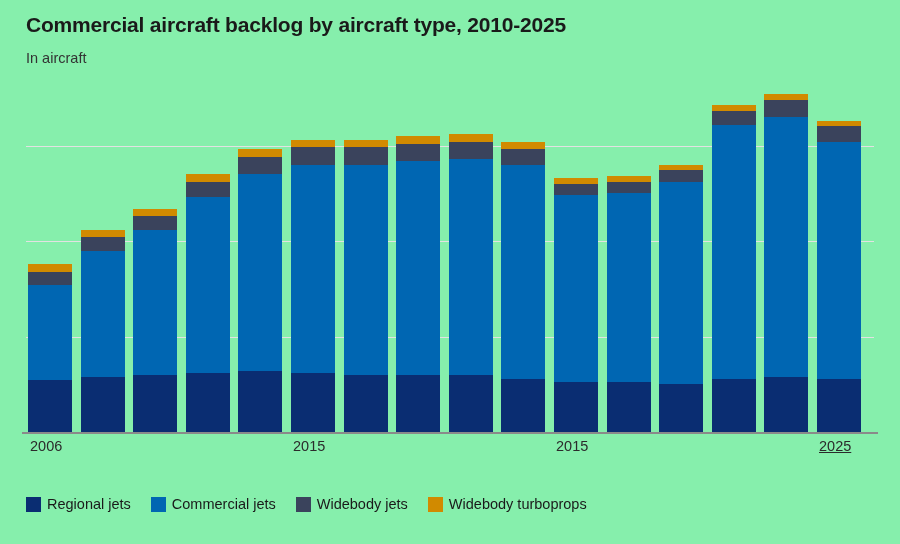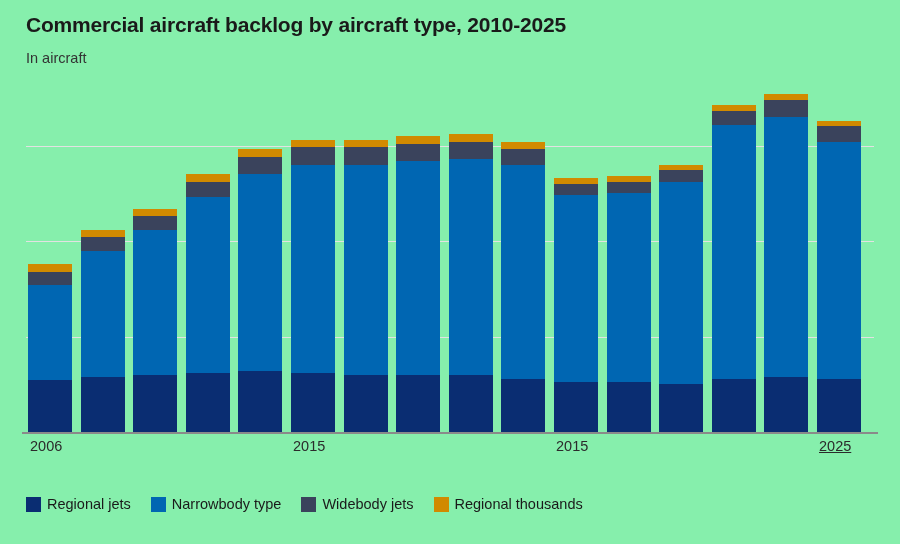--- a/index.html
+++ b/index.html
@@ -229,25 +229,25 @@
       <div class="tick-label" style="left: 819px; text-decoration: underline;">2025</div>
     </div>
 
   <div class="legend" id="legend">
       <div class="legend-item">
         <span class="legend-swatch" style="background: rgb(10, 45, 114);"></span>
         <span class="legend-label">Regional jets</span>
       </div>
       <div class="legend-item">
         <span class="legend-swatch" style="background: rgb(0, 102, 178);"></span>
-        <span class="legend-label">Narrowbody type</span>
+        <span class="legend-label">Commercial jets</span>
       </div>
       <div class="legend-item">
         <span class="legend-swatch" style="background: rgb(58, 67, 92);"></span>
         <span class="legend-label">Widebody jets</span>
       </div>
       <div class="legend-item">
         <span class="legend-swatch" style="background: rgb(209, 138, 0);"></span>
-        <span class="legend-label">Regional thousands</span>
+        <span class="legend-label">Widebody turboprops</span>
       </div>
     </div>
 
 </div>
 
 </body></html>

